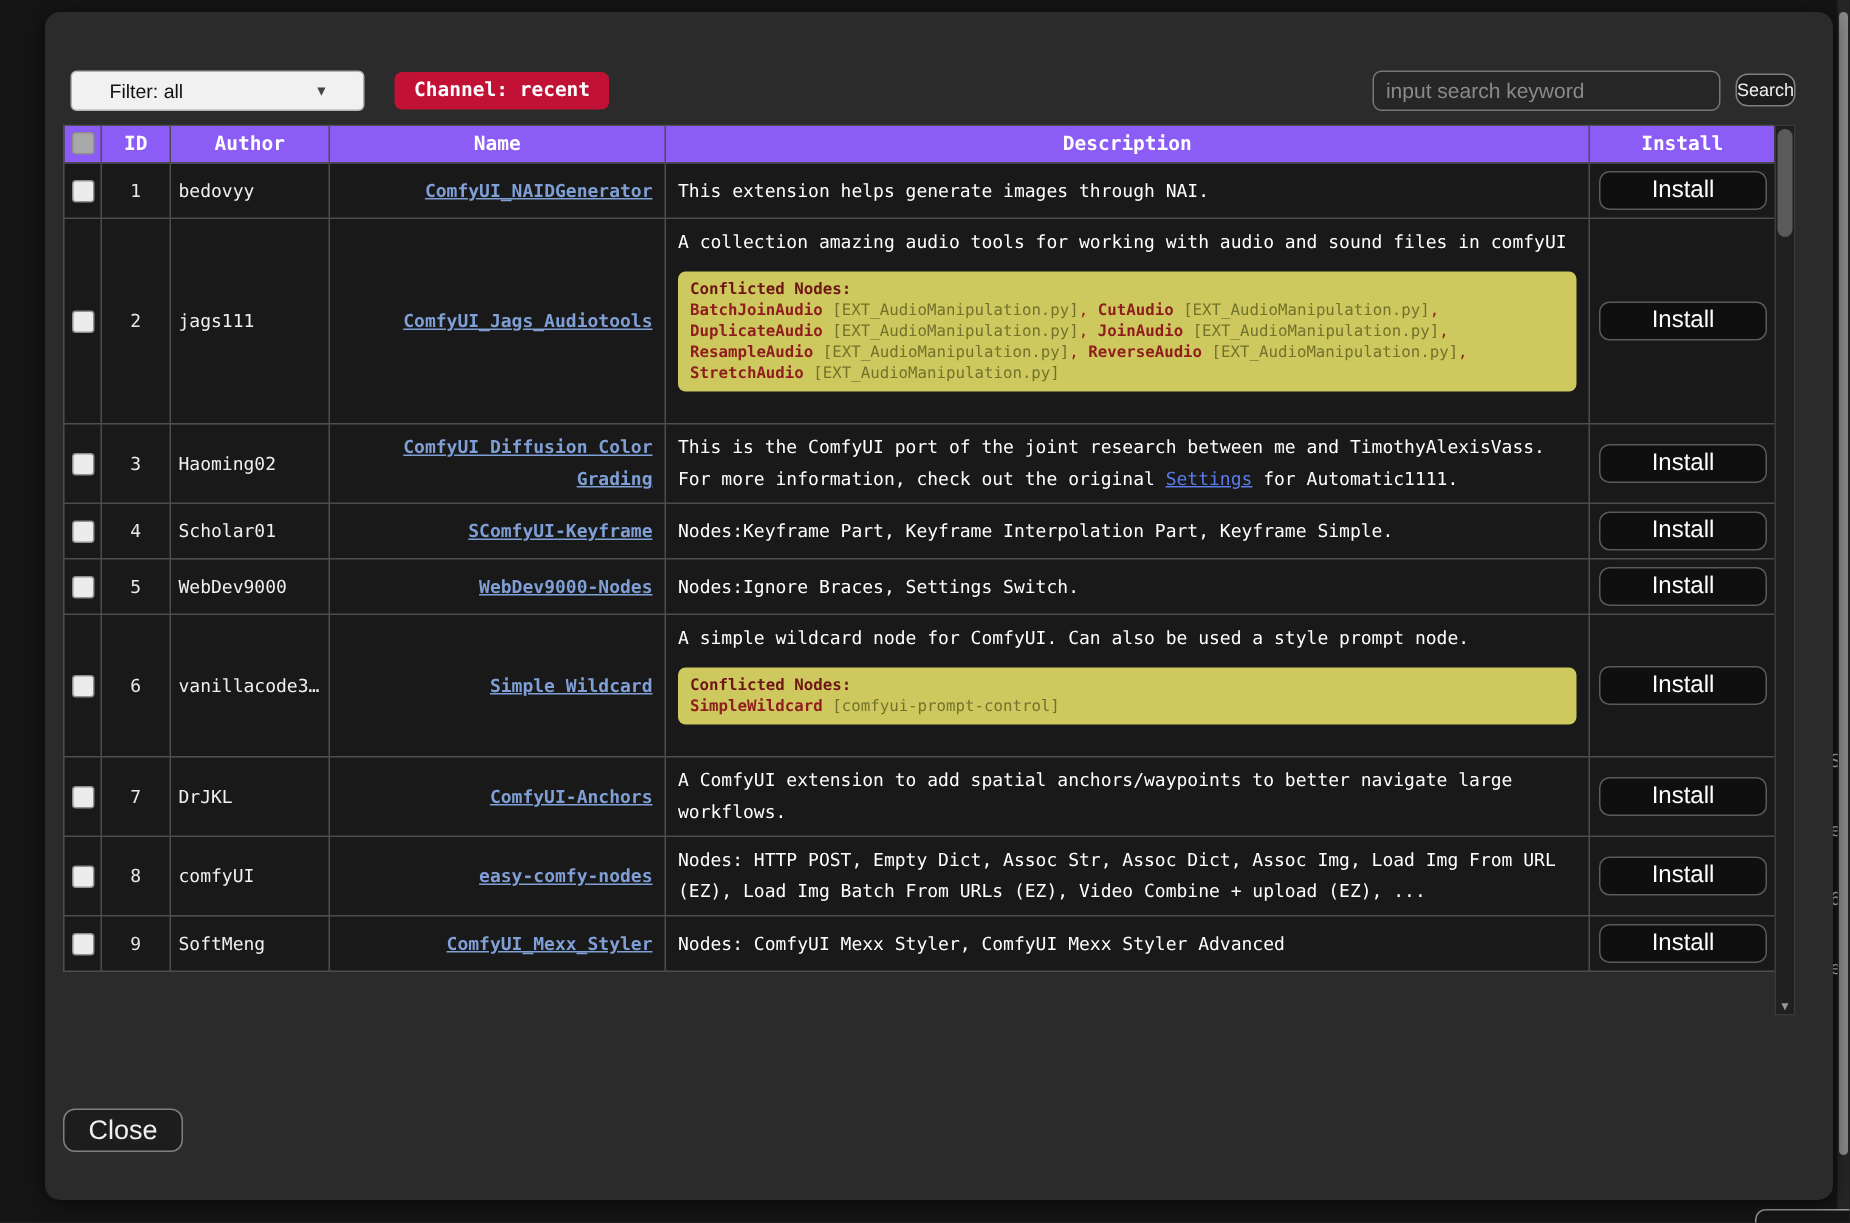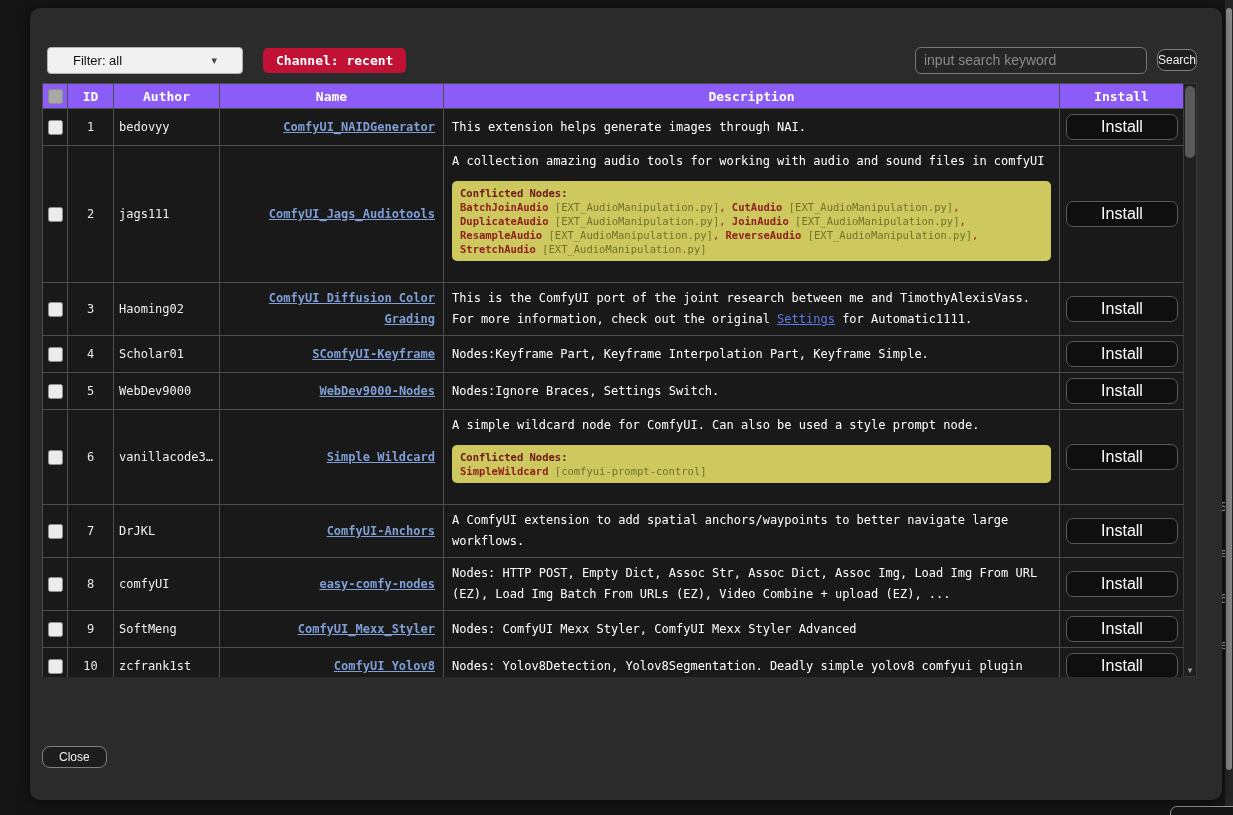--- a/index.html
+++ b/index.html
@@ -64,21 +64,21 @@
   .search-input::placeholder{color:#8a8a8a;}
   .btn{
     background:#1d1d1d;color:#f0f0f0;
     border:1px solid #808080;border-radius:8px;
     font-family:"Liberation Sans",sans-serif;
     cursor:pointer;
   }
   .search-btn{margin-left:10px;font-size:12px;padding:3px 0;}
   .close-btn{
     position:absolute;left:12px;bottom:32px;
-    font-size:12px;padding:3px 16px;
+    font-size:18px;padding:3px 16px;
   }
 
   
   .table-area{
     position:absolute;left:12px;top:75px;width:1155px;height:594px;
     display:flex;
   }
   .table-clip{width:1141px;height:594px;overflow:hidden;}
   table{
     border-collapse:collapse;table-layout:fixed;width:1141px;
@@ -286,30 +286,20 @@
             <tr>
     <td class="cb-cell"><span class="checkbox"></span></td>
     <td class="id-cell">9</td>
     <td class="author-cell">SoftMeng</td>
     <td class="name-cell"><a class="name-link">ComfyUI_Mexx_Styler</a></td>
     <td class="desc-cell">
                 <div class="desc-inner">Nodes: ComfyUI Mexx Styler, ComfyUI Mexx Styler Advanced</div>
               </td>
     <td class="install-cell"><button class="install-btn">Install</button></td>
   </tr>
-            <tr>
-    <td class="cb-cell"><span class="checkbox"></span></td>
-    <td class="id-cell">10</td>
-    <td class="author-cell">zcfrank1st</td>
-    <td class="name-cell"><a class="name-link">ComfyUI Yolov8</a></td>
-    <td class="desc-cell">
-                <div class="desc-inner">Nodes: Yolov8Detection, Yolov8Segmentation. Deadly simple yolov8 comfyui plugin</div>
-              </td>
-    <td class="install-cell"><button class="install-btn">Install</button></td>
-  </tr>
           </tbody>
       </table>
     </div>
     <div class="table-scrollbar">
       <div class="thumb"></div>
       <div class="down-arrow">▼</div>
     </div>
   </div>
 
   <button class="btn close-btn">Close</button>

